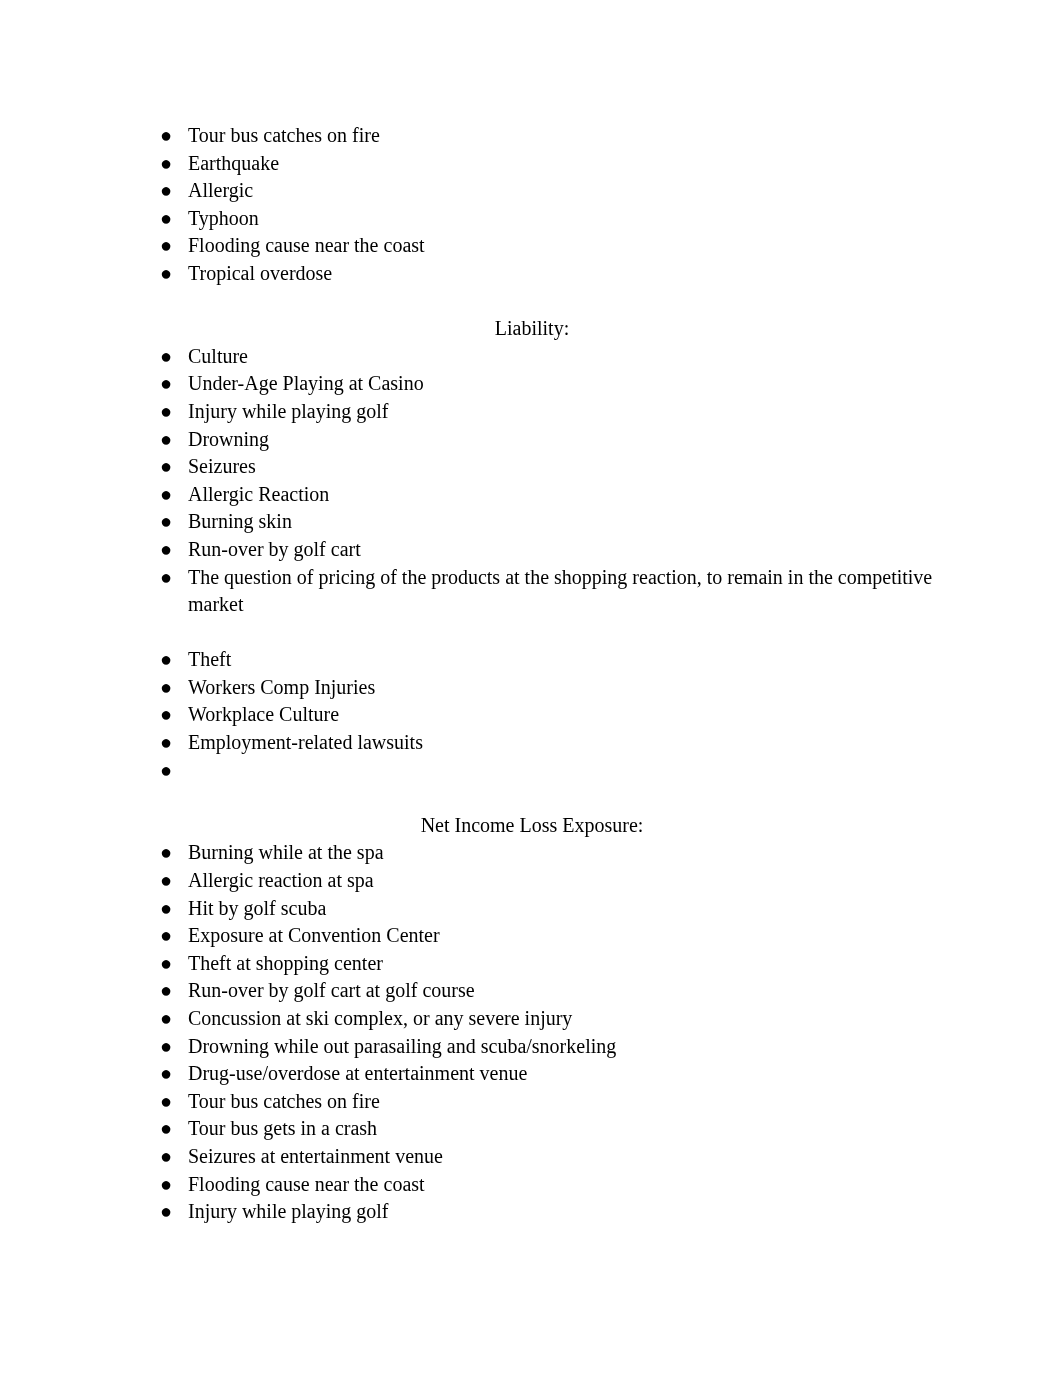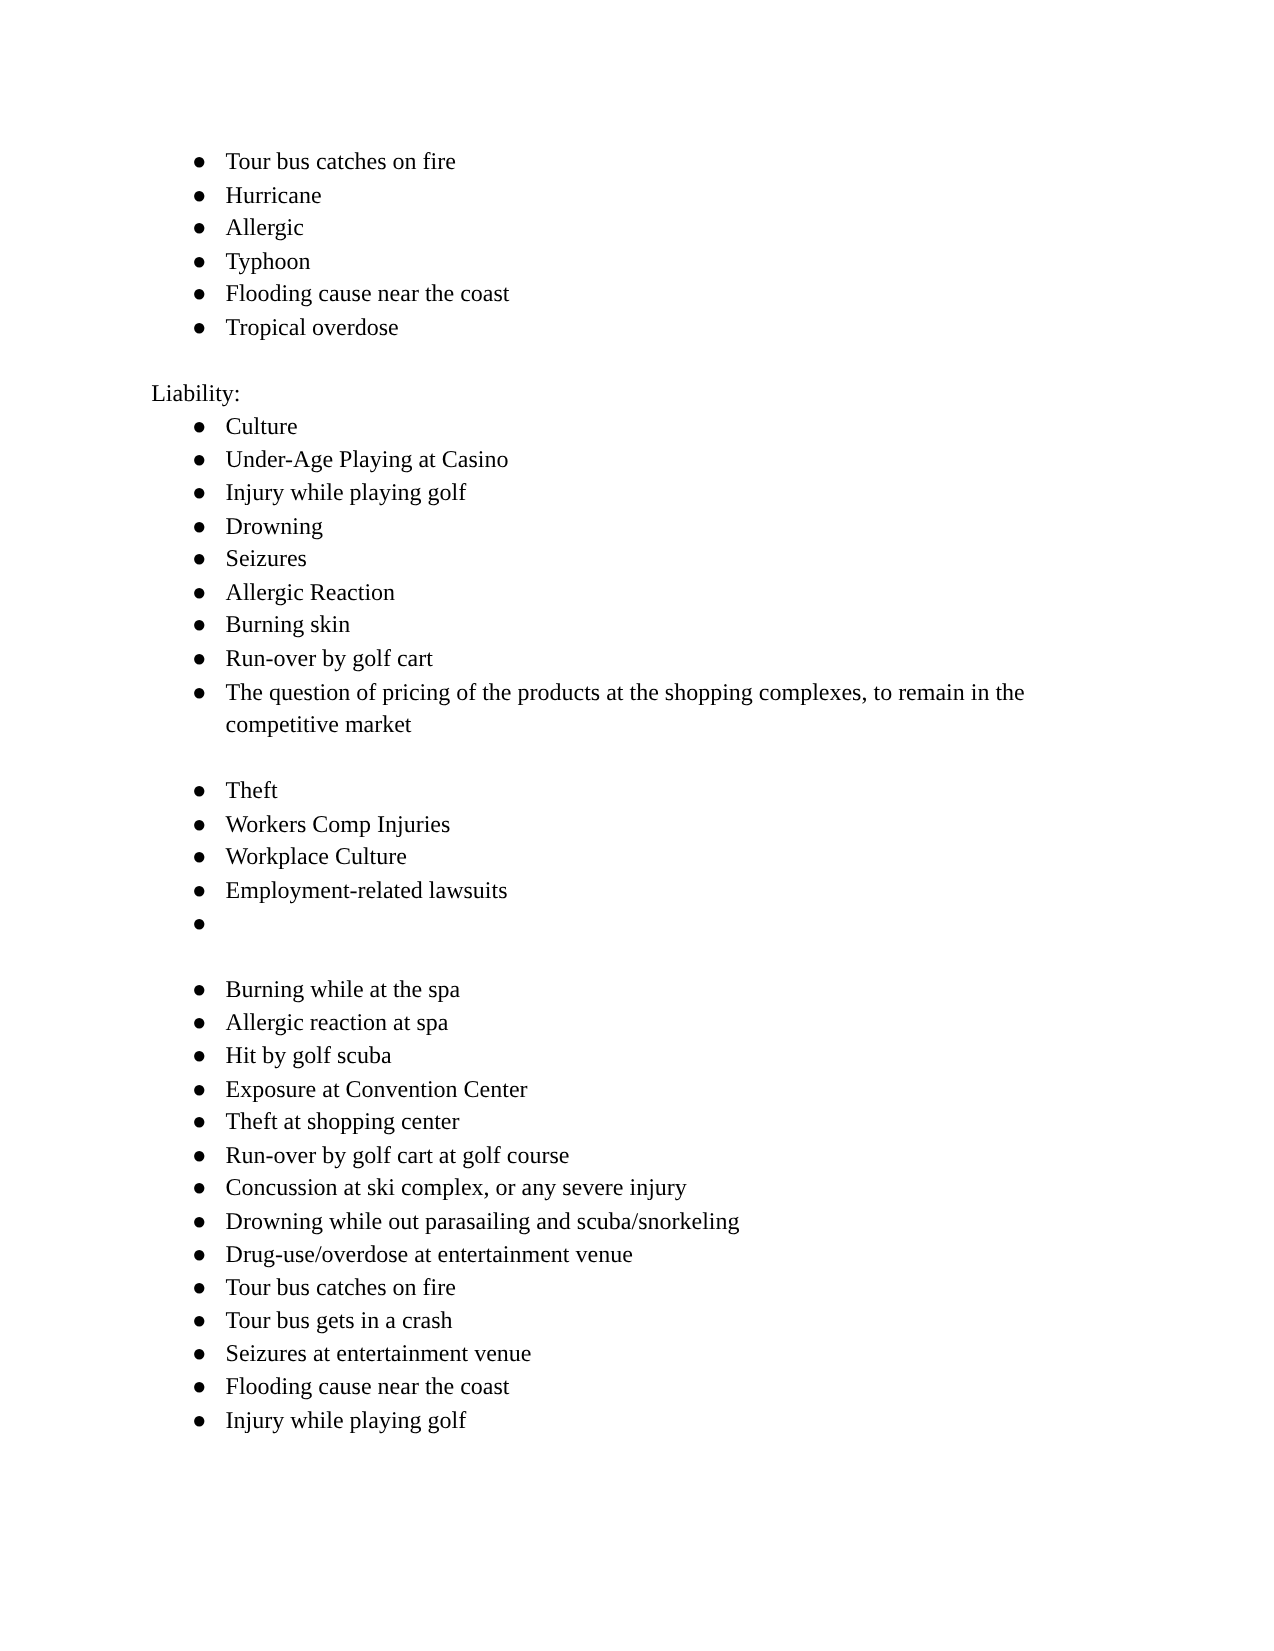--- a/index.html
+++ b/index.html
@@ -41,20 +41,21 @@
   .section-gap {
     height: 27.6px;
   }
 
   .section-heading {
     font-size: 20px;
     line-height: 27.6px;
     margin: 0;
     padding: 0;
     white-space: pre;
+    text-align: center;
   }
 
   ul.bullet-list {
     list-style: none;
     margin: 0;
     padding: 0;
   }
 
   ul.bullet-list > li {
     position: relative;
@@ -90,21 +91,21 @@
 <div class="page">
   <div class="doc-body" id="doc-body">
       <div class="section">
         <ul class="bullet-list">
           <li>
             <span class="bullet-marker">●</span>
             <span class="item-text">Tour bus catches on fire</span>
           </li>
           <li>
             <span class="bullet-marker">●</span>
-            <span class="item-text">Hurricane</span>
+            <span class="item-text">Earthquake</span>
           </li>
           <li>
             <span class="bullet-marker">●</span>
             <span class="item-text">Allergic</span>
           </li>
           <li>
             <span class="bullet-marker">●</span>
             <span class="item-text">Typhoon</span>
           </li>
           <li>
@@ -148,21 +149,21 @@
           <li>
             <span class="bullet-marker">●</span>
             <span class="item-text">Burning skin</span>
           </li>
           <li>
             <span class="bullet-marker">●</span>
             <span class="item-text">Run-over by golf cart</span>
           </li>
           <li>
             <span class="bullet-marker">●</span>
-            <span class="item-text">The question of pricing of the products at the shopping complexes, to remain in the competitive market</span>
+            <span class="item-text">The question of pricing of the products at the shopping reaction, to remain in the competitive market</span>
           </li>
         </ul>
       </div>
       <div class="section-gap"></div>
       <div class="section">
         <ul class="bullet-list">
           <li>
             <span class="bullet-marker">●</span>
             <span class="item-text">Theft</span>
           </li>
@@ -179,20 +180,21 @@
             <span class="item-text">Employment-related lawsuits</span>
           </li>
           <li class="empty-item">
             <span class="bullet-marker">●</span>
             <span class="item-text"></span>
           </li>
         </ul>
       </div>
       <div class="section-gap"></div>
       <div class="section">
+        <p class="section-heading">Net Income Loss Exposure:</p>
         <ul class="bullet-list">
           <li>
             <span class="bullet-marker">●</span>
             <span class="item-text">Burning while at the spa</span>
           </li>
           <li>
             <span class="bullet-marker">●</span>
             <span class="item-text">Allergic reaction at spa</span>
           </li>
           <li>

